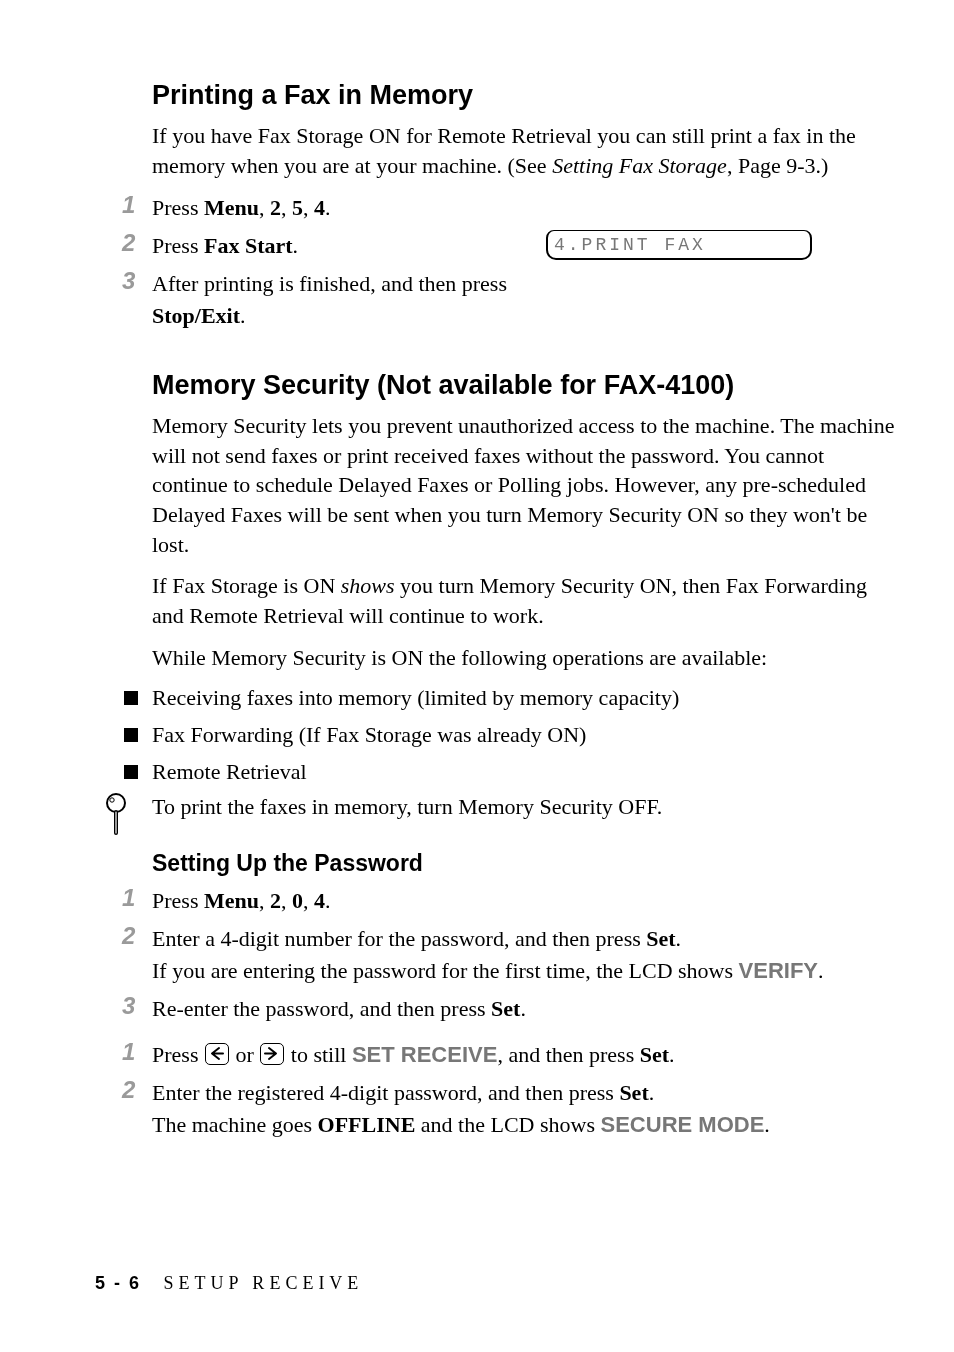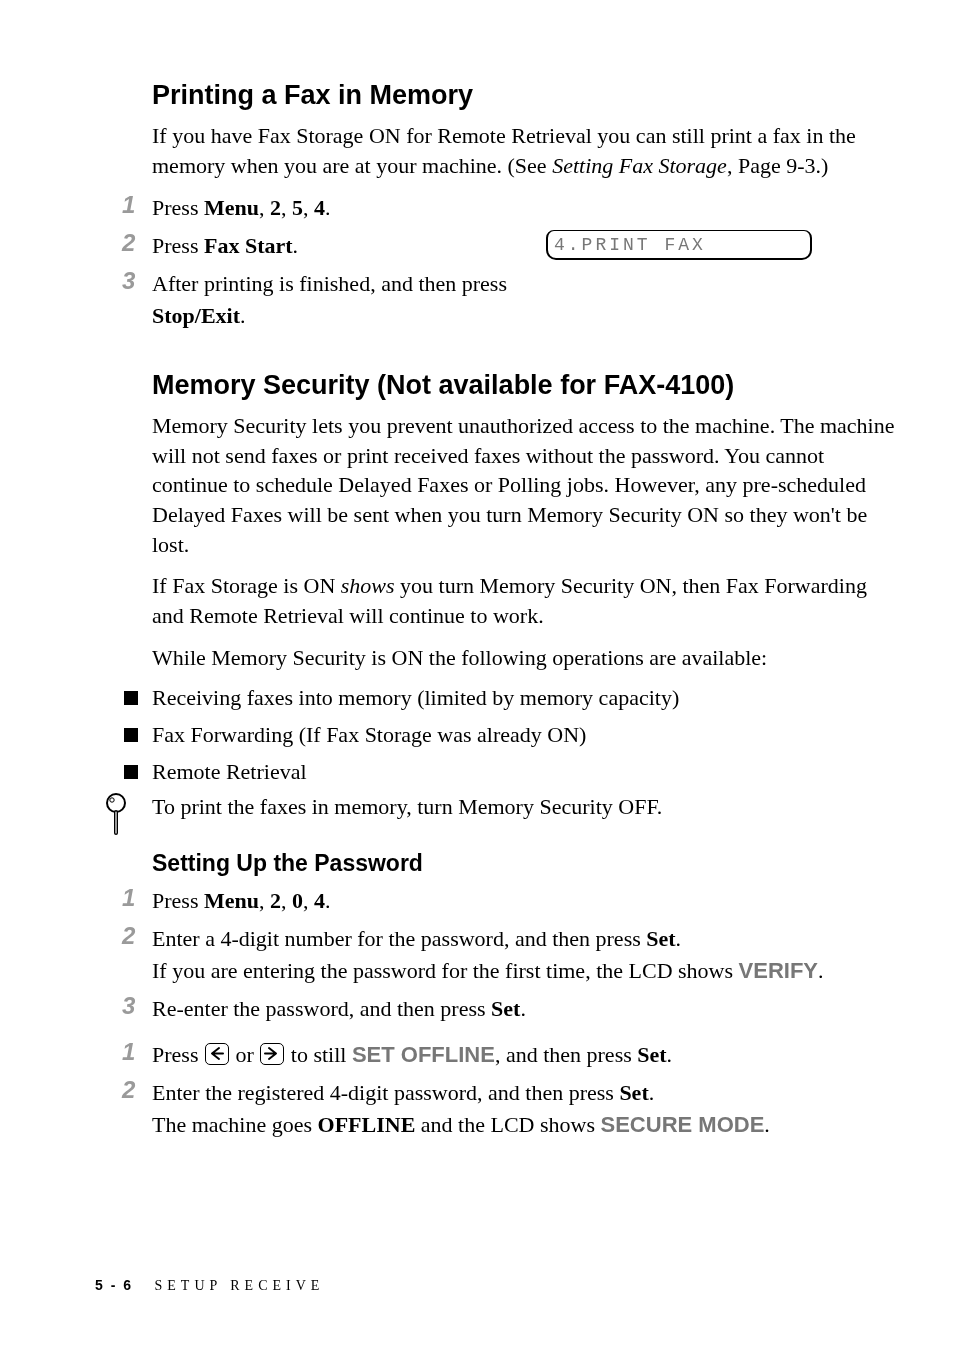--- a/index.html
+++ b/index.html
@@ -130,21 +130,21 @@
   }
   .arrow-btn svg {
     position: absolute;
     left: 2px; top: 2px;
     width: 17px; height: 15px;
   }
   .footer {
     position: absolute;
     left: 95px;
     bottom: 58px;
-    font-size: 14px;
+    font-size: 18px;
   }
   .footer .pg {
     font-family: Arial, Helvetica, sans-serif;
     font-weight: bold;
     letter-spacing: 2px;
   }
   .footer .ch {
     font-family: "Times New Roman", serif;
     letter-spacing: 5px;
     margin-left: 18px;
@@ -221,21 +221,21 @@
     </li>
   </ol>
 
   <ol class="steps">
     <li>
       <span class="num">1</span>
       <span>Press </span><span class="arrow-btn"><svg viewBox="0 0 17 15">
             <path d="M11 2 L4 7.5 L11 13 M4 7.5 H15" fill="none" stroke="#000" stroke-width="2" stroke-linecap="round" stroke-linejoin="round"></path>
           </svg></span><span> or </span><span class="arrow-btn"><svg viewBox="0 0 17 15">
             <path d="M6 2 L13 7.5 L6 13 M13 7.5 H2" fill="none" stroke="#000" stroke-width="2" stroke-linecap="round" stroke-linejoin="round"></path>
-          </svg></span><span> to still </span><span class="dispfont">SET OFFLINE</span><span>, and then press </span><span class="sans-bold">Set</span><span>.</span>
+          </svg></span><span> to still </span><span class="dispfont">SET RECEIVE</span><span>, and then press </span><span class="sans-bold">Set</span><span>.</span>
     </li>
     <li>
       <span class="num">2</span>
       <span>Enter the registered 4-digit password, and then press </span><span class="sans-bold">Set</span><span>.</span><br>
       <span>The machine goes </span><span class="emph-bold">OFFLINE</span><span> and the LCD shows </span><span class="dispfont">SECURE MODE</span><span>.</span>
     </li>
   </ol>
 
   <div class="footer">
     <span class="pg">5 - 6</span>

